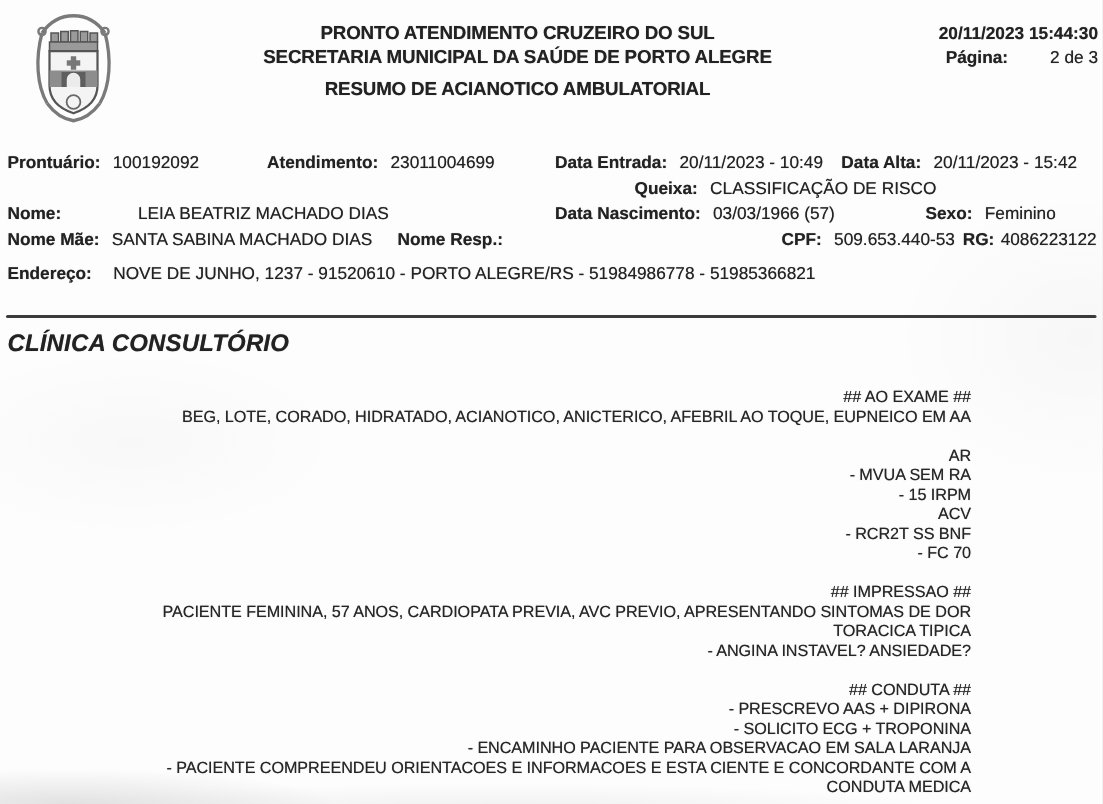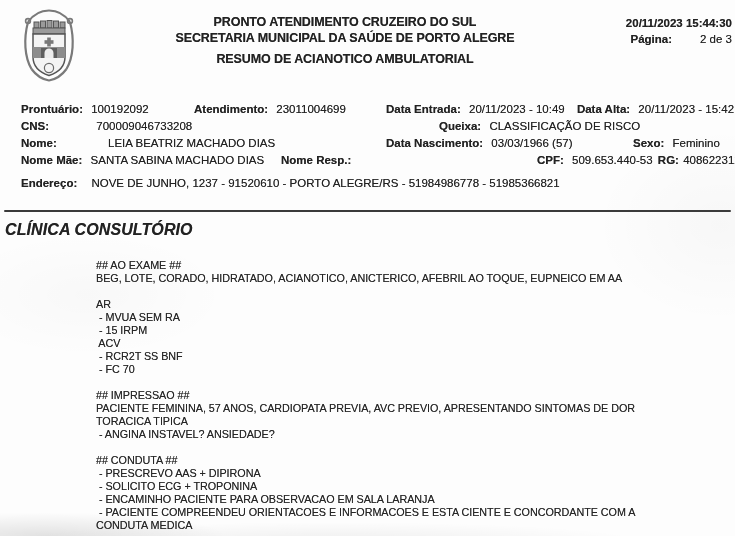--- a/index.html
+++ b/index.html
@@ -16,32 +16,32 @@
     text-shadow:0 0 0.5px rgba(40,40,40,0.65);
   }
   
   .logo{position:absolute;left:17px;top:5px;width:64px;height:80px;}
   .hdr-center{position:absolute;left:110px;top:14px;width:470px;text-align:center;font-weight:700;}
   .hdr-center .org{font-size:12.5px;line-height:16px;letter-spacing:-0.1px;}
   .hdr-center .doc-title{font-size:12.5px;line-height:16px;margin-top:5px;letter-spacing:-0.1px;}
   .hdr-right{position:absolute;right:3px;top:15px;text-align:right;font-size:11.5px;line-height:16px;font-weight:700;}
   .hdr-right .pgval{font-weight:400;margin-left:28px;}
   
-  .prow{position:absolute;left:16px;width:658px;height:13px;font-size:11.5px;}
+  .prow{position:absolute;left:0;width:658px;height:13px;font-size:11.5px;}
   .grp{position:absolute;top:0;white-space:nowrap;}
   .lbl{font-weight:700;}
   .v{margin-left:5px;}
   .v0{margin-left:1px;}
   .pair2{margin-left:9px;}
   
   .rule{position:absolute;left:4px;top:210px;width:727px;height:2px;background:#3b3b3b;border-radius:1px;}
   
   .section-title{position:absolute;left:5px;top:221px;font-size:16px;font-weight:700;font-style:italic;letter-spacing:0.1px;}
   
-  .note{position:absolute;left:96px;top:259px;font-size:10.8px;line-height:13px;letter-spacing:-0.05px;color:#262626;}
+  .note{position:absolute;left:108px;top:259px;font-size:10.8px;line-height:13px;letter-spacing:-0.05px;color:#262626;text-align:right;}
   .note-line{white-space:pre;min-height:13px;}
 </style>
 </head>
 <body>
 
 <div class="page">
 
   <div class="logo">
     <svg width="64" height="80" viewBox="0 0 64 80" xmlns="http://www.w3.org/2000/svg">
       <g fill="none" stroke="#7a7a7a" stroke-width="2.2">
@@ -102,24 +102,20 @@
     </span>
     <span class="grp" style="left:370px">
       <span class="lbl">Data Entrada:</span>
       <span class="v">20/11/2023 - 10:49</span>
       <span class="lbl pair2">Data Alta:</span>
       <span class="v">20/11/2023 - 15:42</span>
     </span>
   </div>
 
   <div class="prow" style="top:120px">
-    <span class="grp" style="left:5px">
-      <span class="lbl">CNS:</span>
-      <span class="v" style="margin-left:44px">700009046733208</span>
-    </span>
     <span class="grp" style="left:423px">
       <span class="lbl">Queixa:</span>
       <span class="v">CLASSIFICAÇÃO DE RISCO</span>
     </span>
   </div>
 
   <div class="prow" style="top:137px">
     <span class="grp" style="left:5px">
       <span class="lbl">Nome:</span>
       <span class="v" style="margin-left:48px">LEIA BEATRIZ MACHADO DIAS</span>

